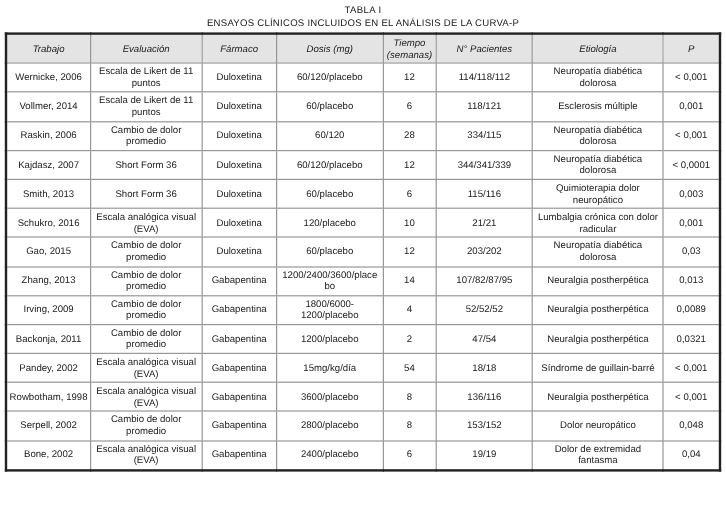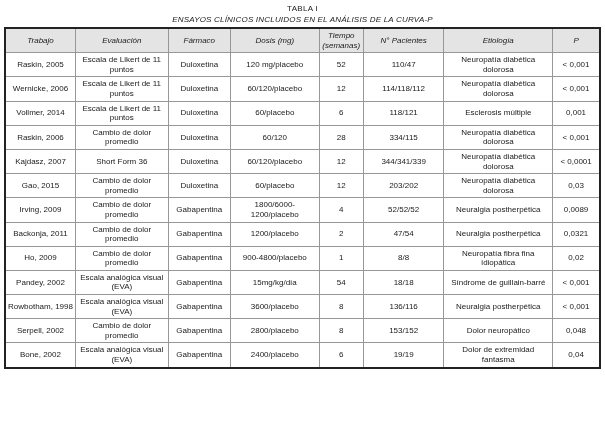--- a/index.html
+++ b/index.html
@@ -22,21 +22,20 @@
     padding-bottom: 3px;
   }
   .caption-line1 {
     font-size: 8px;
     letter-spacing: 0.3px;
     margin-bottom: 2px;
   }
   .caption-line2 {
     font-size: 8px;
     letter-spacing: 0.2px;
-    font-style: italic;
   }
   table.data-table {
     border-collapse: collapse;
     table-layout: fixed;
     width: 597px;
     margin: 0 auto;
     border: 2px solid #222222;
   }
   table.data-table th,
   table.data-table td {
@@ -94,30 +93,20 @@
           <th>Fármaco</th>
           <th>Dosis (mg)</th>
           <th>Tiempo (semanas)</th>
           <th>N° Pacientes</th>
           <th>Etiología</th>
           <th>P</th>
         </tr>
       </thead>
     <tbody>
         <tr>
-          <td>Raskin, 2005</td>
-          <td>Escala de Likert de 11 puntos</td>
-          <td>Duloxetina</td>
-          <td>120 mg/placebo</td>
-          <td>52</td>
-          <td>110/47</td>
-          <td>Neuropatía diabética dolorosa</td>
-          <td>&lt; 0,001</td>
-        </tr>
-        <tr>
           <td>Wernicke, 2006</td>
           <td>Escala de Likert de 11 puntos</td>
           <td>Duloxetina</td>
           <td>60/120/placebo</td>
           <td>12</td>
           <td>114/118/112</td>
           <td>Neuropatía diabética dolorosa</td>
           <td>&lt; 0,001</td>
         </tr>
         <tr>
@@ -144,58 +133,78 @@
           <td>Kajdasz, 2007</td>
           <td>Short Form 36</td>
           <td>Duloxetina</td>
           <td>60/120/placebo</td>
           <td>12</td>
           <td>344/341/339</td>
           <td>Neuropatía diabética dolorosa</td>
           <td>&lt; 0,0001</td>
         </tr>
         <tr>
+          <td>Smith, 2013</td>
+          <td>Short Form 36</td>
+          <td>Duloxetina</td>
+          <td>60/placebo</td>
+          <td>6</td>
+          <td>115/116</td>
+          <td>Quimioterapia dolor neuropático</td>
+          <td>0,003</td>
+        </tr>
+        <tr>
+          <td>Schukro, 2016</td>
+          <td>Escala analógica visual (EVA)</td>
+          <td>Duloxetina</td>
+          <td>120/placebo</td>
+          <td>10</td>
+          <td>21/21</td>
+          <td>Lumbalgia crónica con dolor radicular</td>
+          <td>0,001</td>
+        </tr>
+        <tr>
           <td>Gao, 2015</td>
           <td>Cambio de dolor promedio</td>
           <td>Duloxetina</td>
           <td>60/placebo</td>
           <td>12</td>
           <td>203/202</td>
           <td>Neuropatía diabética dolorosa</td>
           <td>0,03</td>
         </tr>
         <tr>
+          <td>Zhang, 2013</td>
+          <td>Cambio de dolor promedio</td>
+          <td>Gabapentina</td>
+          <td>1200/2400/3600/placebo</td>
+          <td>14</td>
+          <td>107/82/87/95</td>
+          <td>Neuralgia postherpética</td>
+          <td>0,013</td>
+        </tr>
+        <tr>
           <td>Irving, 2009</td>
           <td>Cambio de dolor promedio</td>
           <td>Gabapentina</td>
           <td>1800/6000-1200/placebo</td>
           <td>4</td>
           <td>52/52/52</td>
           <td>Neuralgia postherpética</td>
           <td>0,0089</td>
         </tr>
         <tr>
           <td>Backonja, 2011</td>
           <td>Cambio de dolor promedio</td>
           <td>Gabapentina</td>
           <td>1200/placebo</td>
           <td>2</td>
           <td>47/54</td>
           <td>Neuralgia postherpética</td>
           <td>0,0321</td>
-        </tr>
-        <tr>
-          <td>Ho, 2009</td>
-          <td>Cambio de dolor promedio</td>
-          <td>Gabapentina</td>
-          <td>900-4800/placebo</td>
-          <td>1</td>
-          <td>8/8</td>
-          <td>Neuropatía fibra fina idiopática</td>
-          <td>0,02</td>
         </tr>
         <tr>
           <td>Pandey, 2002</td>
           <td>Escala analógica visual (EVA)</td>
           <td>Gabapentina</td>
           <td>15mg/kg/día</td>
           <td>54</td>
           <td>18/18</td>
           <td>Síndrome de guillain-barré</td>
           <td>&lt; 0,001</td>

